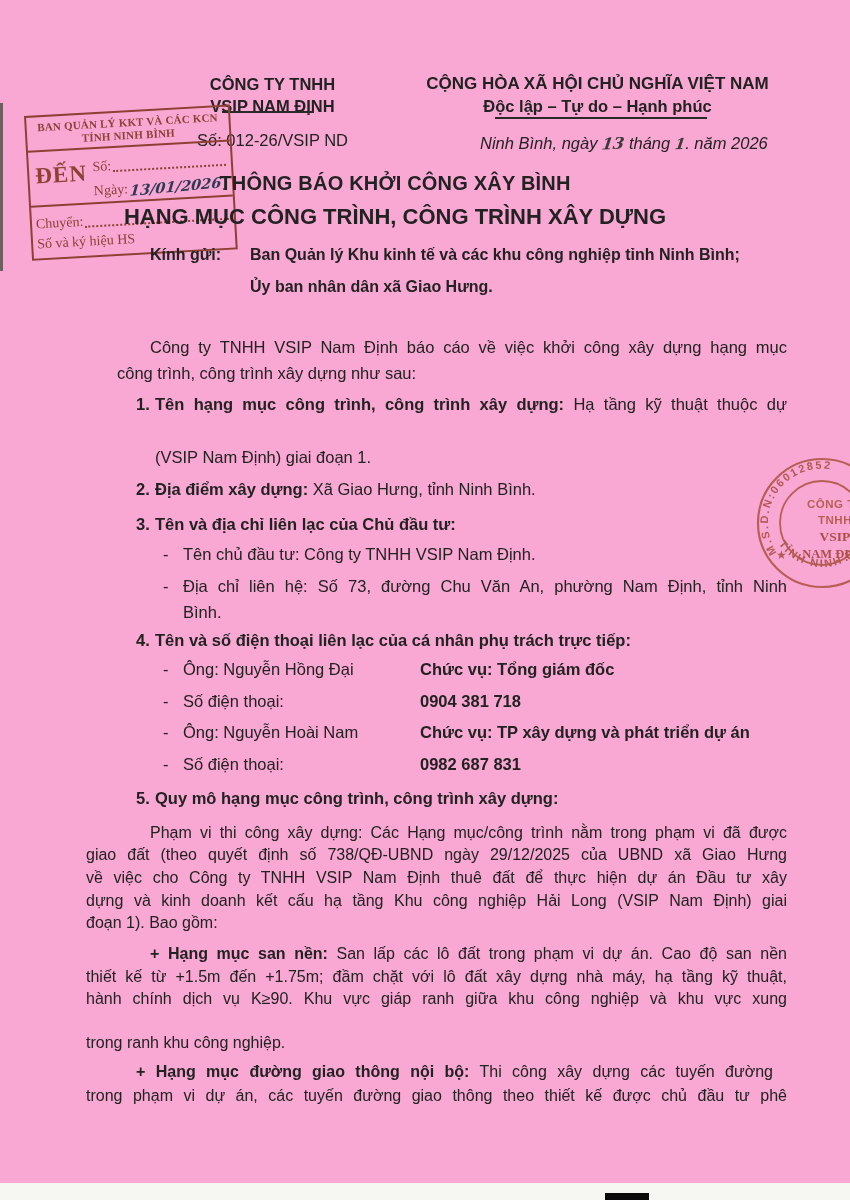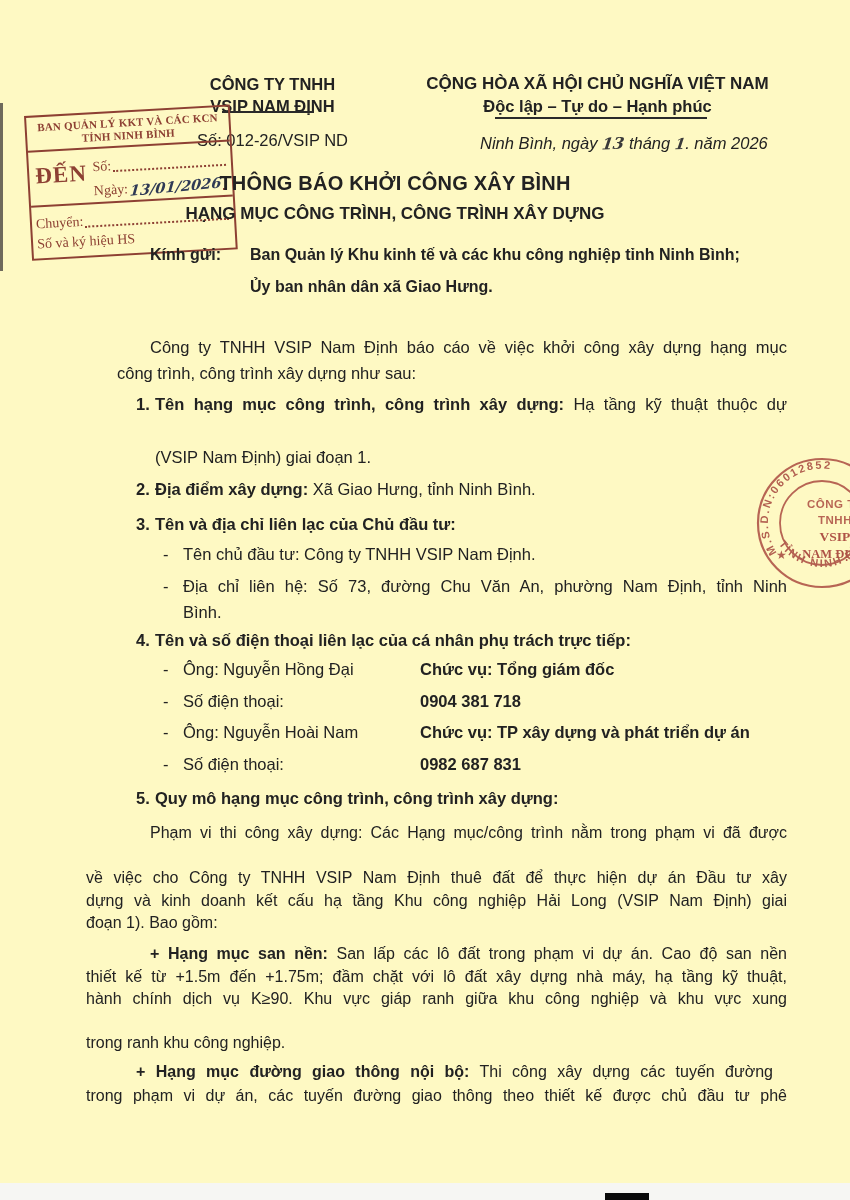--- a/index.html
+++ b/index.html
@@ -1,18 +1,18 @@
 <!DOCTYPE html>
 <html><head>
 <meta charset="utf-8">
 <style>
   html,body{margin:0;padding:0;background:#e8e8e6;}
   .page{
     position:relative;width:850px;height:1200px;margin:0 auto;
-    background:#fef9c3;overflow:hidden;
+    background:#f9a8d4;overflow:hidden;
     font-family:"Liberation Sans",sans-serif;color:#222;
   }
   .abs{position:absolute;line-height:1.2;}
   .b{font-weight:bold;}
   .i{font-style:italic;}
   .ctr{text-align:center;}
   .j{text-align:justify;text-align-last:justify;}
   .fs16{font-size:16.5px;}
   .fs15{font-size:16px;}
   .rule{position:absolute;background:#2a2a2a;height:2px;}
@@ -99,21 +99,21 @@
       </div>
     </div>
     <div class="srow">
       <span>Chuyển:</span>
       <span class="dots"></span>
     </div>
     <div class="last">Số và ký hiệu HS</div>
   </div>
 
   <div class="abs ctr b" style="left:65px;top:171px;width:660px;font-size:20px;letter-spacing:.2px;">THÔNG BÁO KHỞI CÔNG XÂY BÌNH</div>
-  <div class="abs ctr b" style="left:65px;top:204px;width:660px;font-size:17px;">HẠNG MỤC CÔNG TRÌNH, CÔNG TRÌNH XÂY DỰNG</div>
+  <div class="abs ctr b" style="left:65px;top:204px;width:660px;font-size:22px;">HẠNG MỤC CÔNG TRÌNH, CÔNG TRÌNH XÂY DỰNG</div>
 
   <div class="abs b fs15" style="left:150px;top:245px;">Kính gửi:</div>
   <div class="abs b fs15" style="left:250px;top:245px;">Ban Quản lý Khu kinh tế và các khu công nghiệp tỉnh Ninh Bình;</div>
   <div class="abs b fs15" style="left:250px;top:277px;">Ủy ban nhân dân xã Giao Hưng.</div>
 
   <div class="abs fs16 j" style="left:150px;top:338px;width:637px;">Công ty TNHH VSIP Nam Định báo cáo về việc khởi công xây dựng hạng mục</div>
   <div class="abs fs16" style="left:117px;top:364px;">công trình, công trình xây dựng như sau:</div>
 
   <div class="abs b fs16" style="left:136px;top:395px;">1.</div>
   <div class="abs fs16 j" style="left:155px;top:395px;width:632px;"><span class="b">Tên hạng mục công trình, công trình xây dựng:</span><span> Hạ tầng kỹ thuật thuộc dự</span></div>
@@ -147,20 +147,21 @@
   </div>
   <div class="abs fs16 row4" style="top:755px;">
     <span class="dash-cell">-</span><span>Số điện thoại:</span>
     <span class="c2">0982 687 831</span>
   </div>
 
   <div class="abs b fs16" style="left:136px;top:789px;">5.</div>
   <div class="abs b fs16" style="left:155px;top:789px;text-align:center;">Quy mô hạng mục công trình, công trình xây dựng:</div>
 
   <div class="abs fs15 j" style="left:150px;top:823px;width:637px;">Phạm vi thi công xây dựng: Các Hạng mục/công trình nằm trong phạm vi đã được</div>
+  <div class="abs fs15 j" style="left:86px;top:845px;width:701px;">giao đất (theo quyết định số 738/QĐ-UBND ngày 29/12/2025 của UBND xã Giao Hưng</div>
   <div class="abs fs15 j" style="left:86px;top:868px;width:701px;">về việc cho Công ty TNHH VSIP Nam Định thuê đất để thực hiện dự án Đầu tư xây</div>
   <div class="abs fs15 j" style="left:86px;top:891px;width:701px;">dựng và kinh doanh kết cấu hạ tầng Khu công nghiệp Hải Long (VSIP Nam Định) giai</div>
   <div class="abs fs15" style="left:86px;top:913px;">đoạn 1). Bao gồm:</div>
 
   <div class="abs fs15 j" style="left:150px;top:944px;width:637px;"><span class="b">+ Hạng mục san nền:</span><span> San lấp các lô đất trong phạm vi dự án. Cao độ san nền</span></div>
   <div class="abs fs15 j" style="left:86px;top:967px;width:701px;">thiết kế từ +1.5m đến +1.75m; đầm chặt với lô đất xây dựng nhà máy, hạ tầng kỹ thuật,</div>
   <div class="abs fs15 j" style="left:86px;top:989px;width:701px;">hành chính dịch vụ K≥90. Khu vực giáp ranh giữa khu công nghiệp và khu vực xung</div>
   <div class="abs fs15" style="left:86px;top:1033px;">trong ranh khu công nghiệp.</div>
 
   <div class="abs fs15 j" style="left:136px;top:1062px;width:637px;"><span class="b">+ Hạng mục đường giao thông nội bộ:</span><span> Thi công xây dựng các tuyến đường</span></div>

